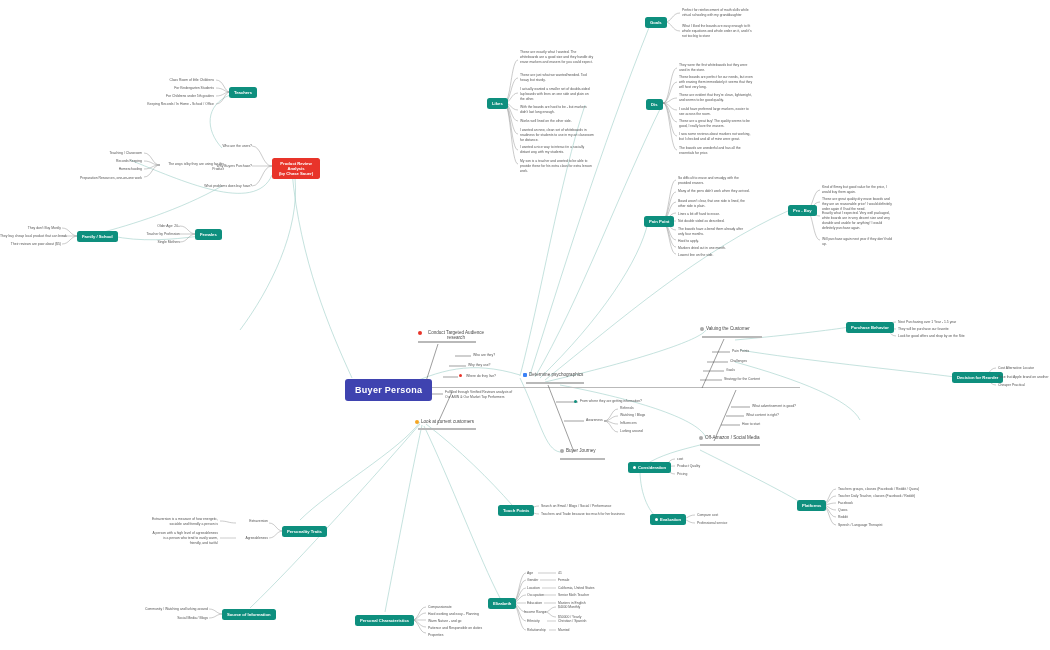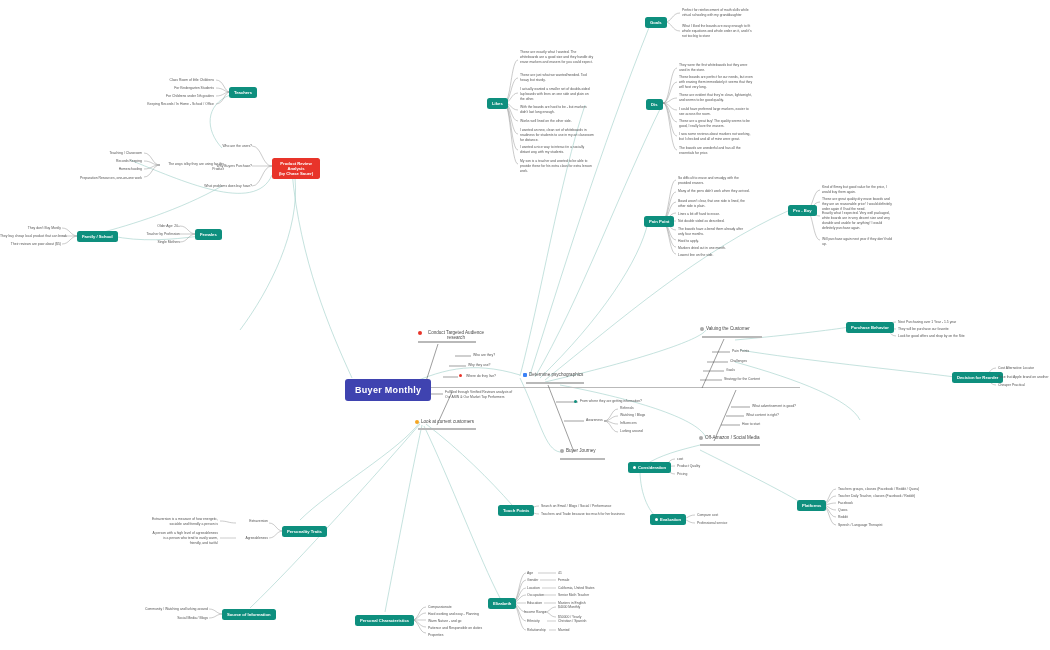--- a/index.html
+++ b/index.html
@@ -222,21 +222,21 @@
         <path d="M547,621 L556,621"></path>
       <path d="M549,630 L556,630"></path>
 
       <path d="M604,421 C611,421 611,409 618,409"></path>
         <path d="M604,421 C611,421 611,416 618,416"></path>
       <path d="M604,421 C611,421 611,424 618,424"></path>
         <path d="M604,421 C611,421 611,432 618,432"></path>
     </g>
   </svg>
 
-  <div class="node root" style="left:345px;top:379px;">Buyer Monthly</div>
+  <div class="node root" style="left:345px;top:379px;">Buyer Persona</div>
 
   <div class="node fb two-line" style="left:424px;top:330px;position:absolute;">
     <span class="sq" style="background:#e8342a;border-radius:50%;"></span>
     <span>Conduct Targeted Audience research</span>
   </div>
 
   <div class="node fb" style="left:415px;top:419px;">
     <span class="sq" style="background:#f5a623;border-radius:50%;"></span>
     <span>Look at current customers</span>
   </div>

